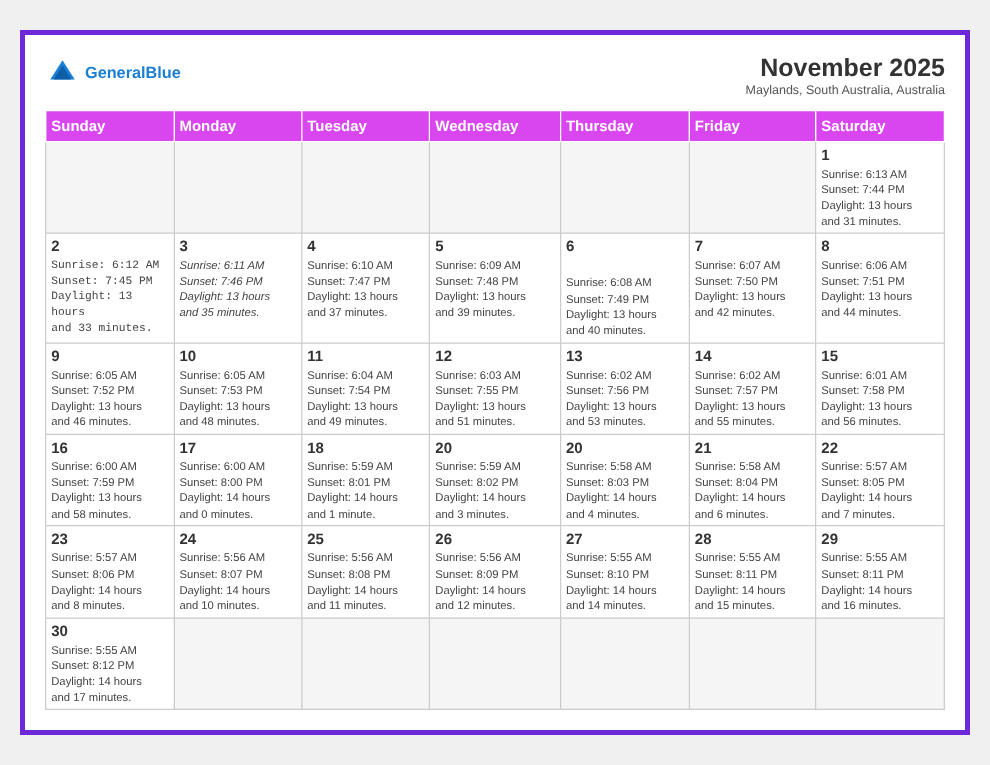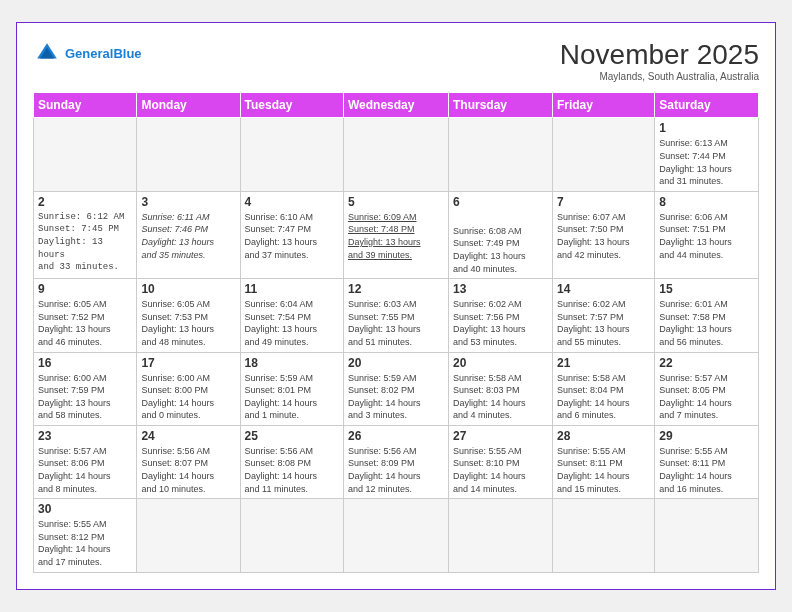--- a/index.html
+++ b/index.html
@@ -8,21 +8,21 @@
       background: #f0f0f0;
       display: flex;
       justify-content: center;
       align-items: center;
       width: 792px;
       min-height: 612px;
     }
     .calendar-container {
       width: 760px;
       background: #fff;
-      border: 1px solid #6d28d9;
+      border: 4px solid #6d28d9;
       padding: 16px;
       margin: 16px auto;
     }
     .header {
       display: flex;
       justify-content: space-between;
       align-items: flex-start;
       margin-bottom: 10px;
     }
     .logo {
@@ -40,22 +40,22 @@
       color: #1a7fd4;
     }
     .logo-icon {
       width: 28px;
       height: 28px;
     }
     .title-block {
       text-align: right;
     }
     .month-title {
-      font-size: 28px;
-      font-weight: normal;
+      font-size: 20px;
+      font-weight: bold;
       color: #333;
     }
     .location-title {
       font-size: 10px;
       color: #555;
     }
     .calendar-grid {
       width: 100%;
       border-collapse: collapse;
     }
@@ -159,21 +159,21 @@
           </td>
           <td>
             <span class="day-number">4</span>
             <div class="day-info" style="white-space: pre-line;">Sunrise: 6:10 AM
 Sunset: 7:47 PM
 Daylight: 13 hours
 and 37 minutes.</div>
           </td>
           <td>
             <span class="day-number">5</span>
-            <div class="day-info" style="white-space: pre-line; text-decoration: underline;">Sunrise: 6:09 AM
+            <div class="day-info" style="white-space: pre-line;">Sunrise: 6:09 AM
 Sunset: 7:48 PM
 Daylight: 13 hours
 and 39 minutes.</div>
           </td>
           <td>
             <span class="day-number">6</span>
             <div class="day-info" style="white-space: pre-line; margin-top: 16px;">Sunrise: 6:08 AM
 Sunset: 7:49 PM
 Daylight: 13 hours
 and 40 minutes.</div>

